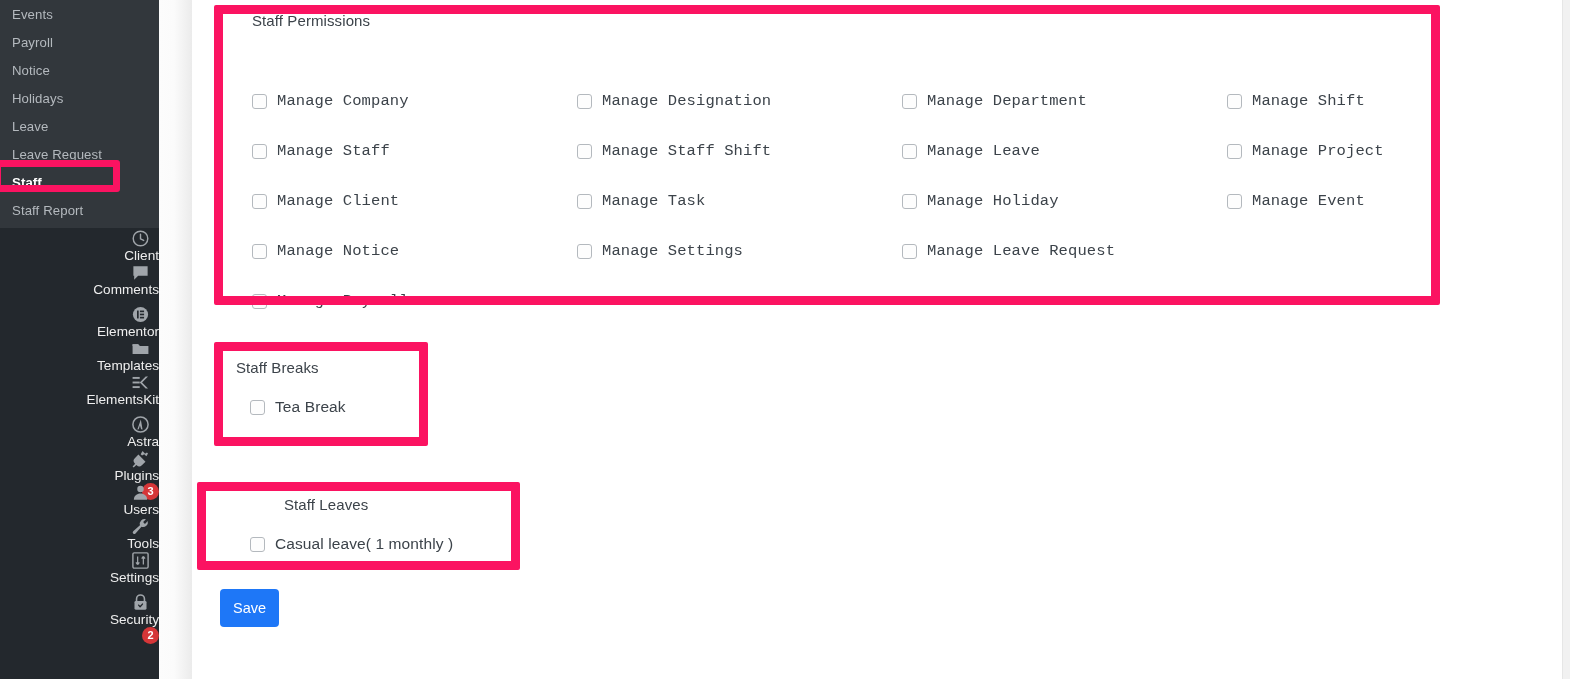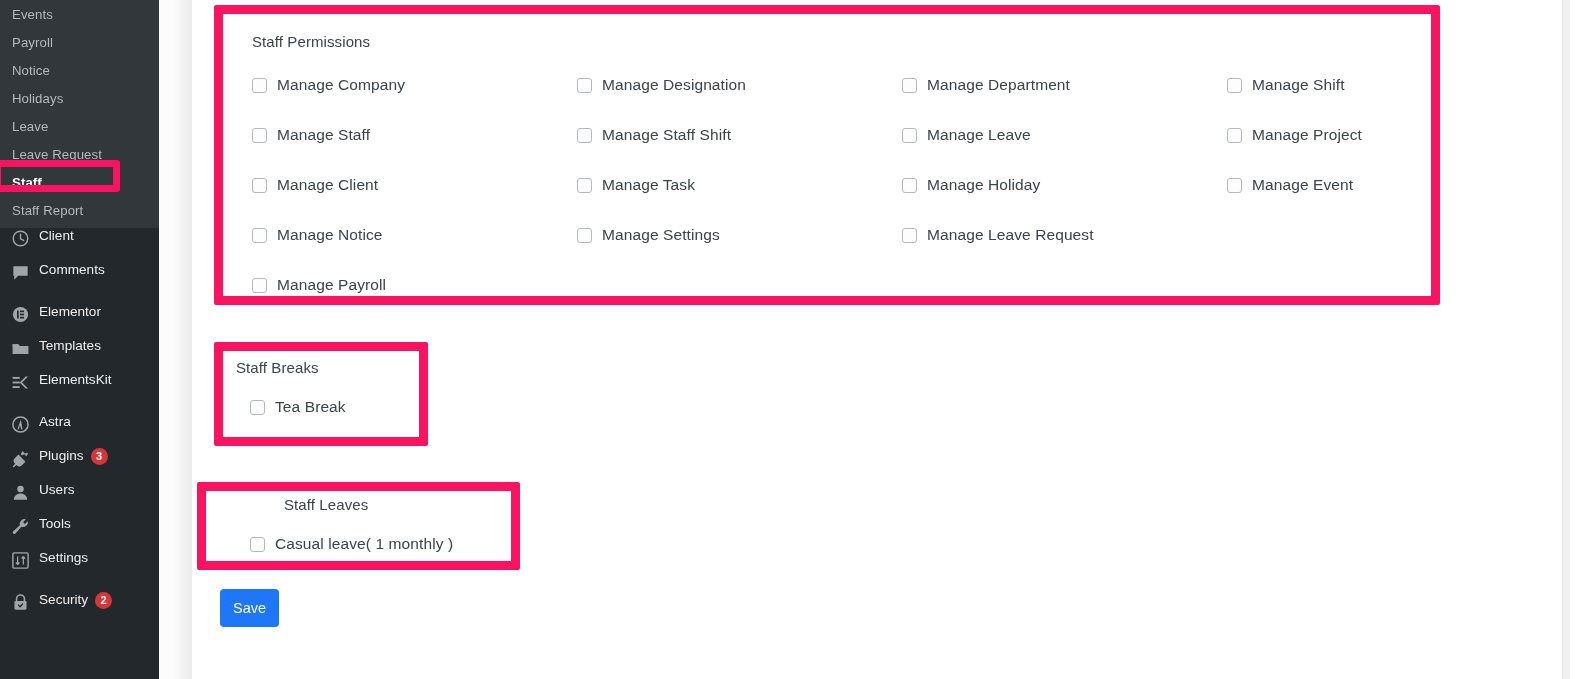--- a/index.html
+++ b/index.html
@@ -36,25 +36,26 @@
     font-size: 13.2px;
     color: #b4b9be;
     letter-spacing: 0.1px;
     white-space: nowrap;
   }
   .sub-item.current { color: #ffffff; font-weight: bold; background: #32373c; }
 
   .top-item {
     height: 34px;
     display: flex;
-    align-items: flex-start;
+    align-items: flex-end;
     padding-left: 10px;
     font-size: 13.6px;
     color: #eeeeee;
     white-space: nowrap;
+    flex-direction: column;
   }
   .top-item .ic {
     width: 20px;
     height: 20px;
     margin-right: 9px;
     display: inline-flex;
     align-items: center;
     justify-content: center;
     color: #a0a5aa;
     flex: 0 0 20px;
@@ -120,21 +121,21 @@
     font-size: 15px;
     color: #3c434a;
     letter-spacing: 0.1px;
   }
 
   .perm-grid {
     position: absolute;
     left: 34px; top: 50px;
     width: 1190px;
   }
-  .perm-row { display: flex; height: 50px; align-items: center; }
+  .perm-row { display: flex; height: 50px; align-items: flex-end; font-family: Liberation Mono, monospace; }
   .perm-cell {
     width: 325px;
     display: flex;
     align-items: center;
     flex: 0 0 325px;
   }
   .cb {
     width: 15px; height: 15px;
     border: 1px solid #b4b9be;
     border-radius: 3px;
@@ -294,21 +295,21 @@
         </div>
       </div>
     <div class="anno-staff-nav"></div>
   </nav>
 
   <div id="gutter"></div>
 
   <main id="content">
 
     <section class="panel" style="left:26px; top:10px; width:1222px; height:290px;">
-      <div class="panel-title" style="position:absolute; left:34px; top:23px;">Staff Permissions</div>
+      <div class="panel-title" style="position:absolute; left:34px; top:2px;">Staff Permissions</div>
       <div class="perm-grid" id="perm-grid">
           <div class="perm-row">
             <div class="perm-cell">
               <div class="mini-row">
                 <span class="cb"></span>
                 <span class="cb-label">Manage Company</span>
               </div>
             </div>
             <div class="perm-cell">
               <div class="mini-row">

